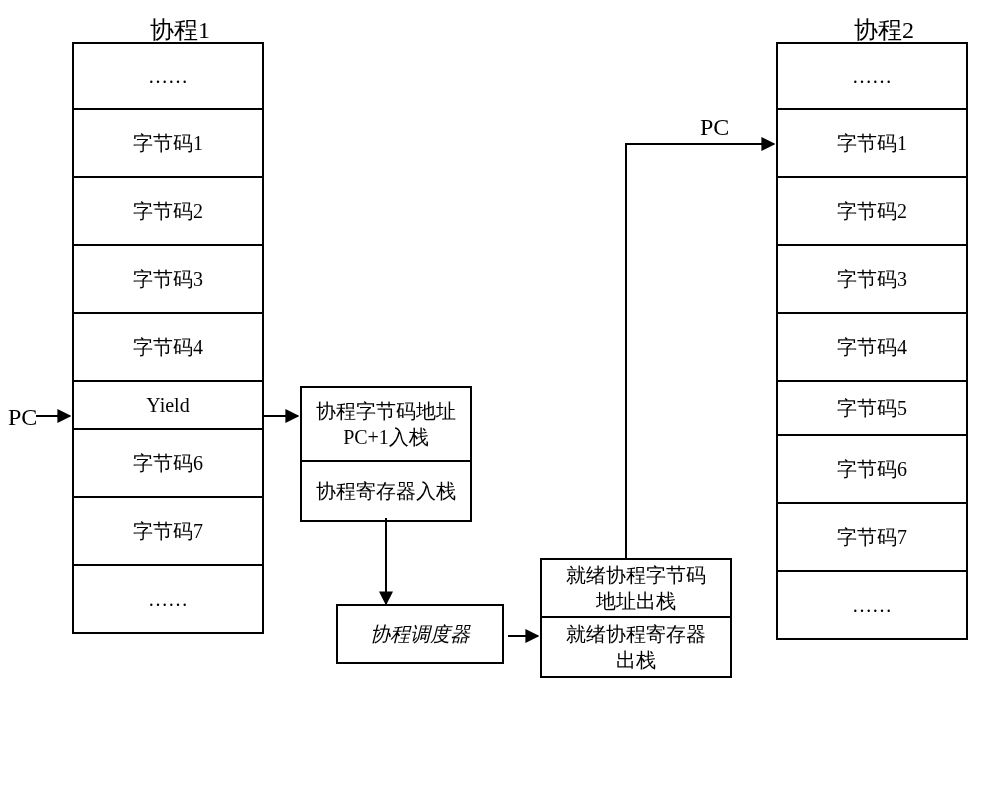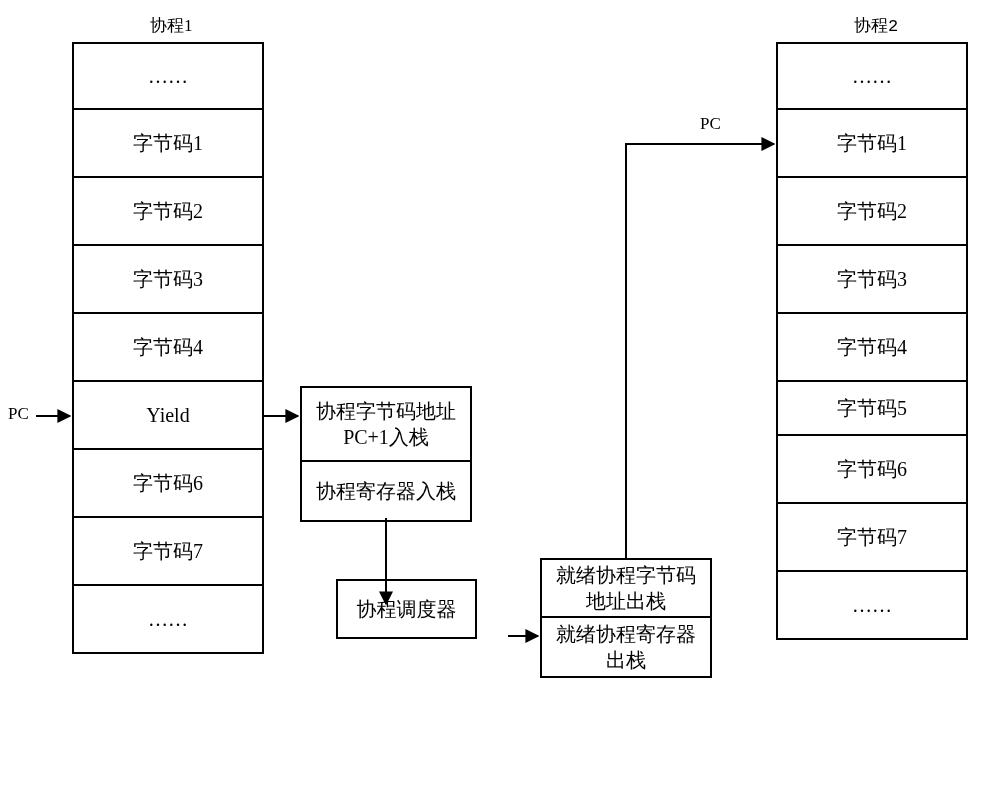--- a/index.html
+++ b/index.html
@@ -25,69 +25,69 @@
   }
   .col {
     position: absolute;
     display: flex;
     flex-direction: column;
   }
   .col .cell { border-top: none; }
   .col .cell:first-child { border-top: 2px solid #000; }
   .label {
     position: absolute;
-    font-size: 17px;
+    font-size: 24px;
   }
   svg.overlay {
     position: absolute;
     left: 0; top: 0;
     width: 1000px; height: 796px;
     pointer-events: none;
   }
 </style>
 </head>
 <body>
 
 <div class="label" style="left:150px; top:14px;">协程1</div>
 
 <div class="col" style="left:72px; top:42px; width:192px;">
   <div class="cell" style="height:68px">……</div>
   <div class="cell" style="height:68px">字节码1</div>
   <div class="cell" style="height:68px">字节码2</div>
   <div class="cell" style="height:68px">字节码3</div>
   <div class="cell" style="height:68px">字节码4</div>
-  <div class="cell" style="height:68px">Yield</div>
+  <div class="cell" style="height:48px">Yield</div>
   <div class="cell" style="height:68px">字节码6</div>
   <div class="cell" style="height:68px">字节码7</div>
   <div class="cell" style="height:68px">……</div>
 </div>
 
-<div class="label" style="left:854px; top:14px;font-family:Liberation Mono, monospace;">协程2</div>
+<div class="label" style="left:854px; top:14px;">协程2</div>
 
 <div class="col" style="left:776px; top:42px; width:192px;">
   <div class="cell" style="height:68px">……</div>
   <div class="cell" style="height:68px">字节码1</div>
   <div class="cell" style="height:68px">字节码2</div>
   <div class="cell" style="height:68px">字节码3</div>
   <div class="cell" style="height:68px">字节码4</div>
   <div class="cell" style="height:54px">字节码5</div>
   <div class="cell" style="height:68px">字节码6</div>
   <div class="cell" style="height:68px">字节码7</div>
   <div class="cell" style="height:68px">……</div>
 </div>
 
 <div class="col" style="left:300px; top:386px; width:172px;">
   <div class="cell" style="height:76px; white-space:pre-line;">协程字节码地址
 PC+1入栈</div>
   <div class="cell" style="height:60px; white-space:pre-line;">协程寄存器入栈</div>
 </div>
 
-<div class="cell" style="position:absolute; left:336px; top:579px; width:141px; height:60px;">协程调度器</div>
+<div class="cell" style="position:absolute; left:336px; top:604px; width:168px; height:60px;font-style:italic;">协程调度器</div>
 
-<div class="col" style="left:540px; top:558px; width:172px;">
+<div class="col" style="left:540px; top:558px; width:192px;">
   <div class="cell" style="height:60px; white-space:pre-line;">就绪协程字节码
 地址出栈</div>
   <div class="cell" style="height:60px; white-space:pre-line;">就绪协程寄存器
 出栈</div>
 </div>
 
 <div class="label" style="left:8px; top:404px;">PC</div>
 <div class="label" style="left:700px; top:114px;">PC</div>
 
 <svg class="overlay">

